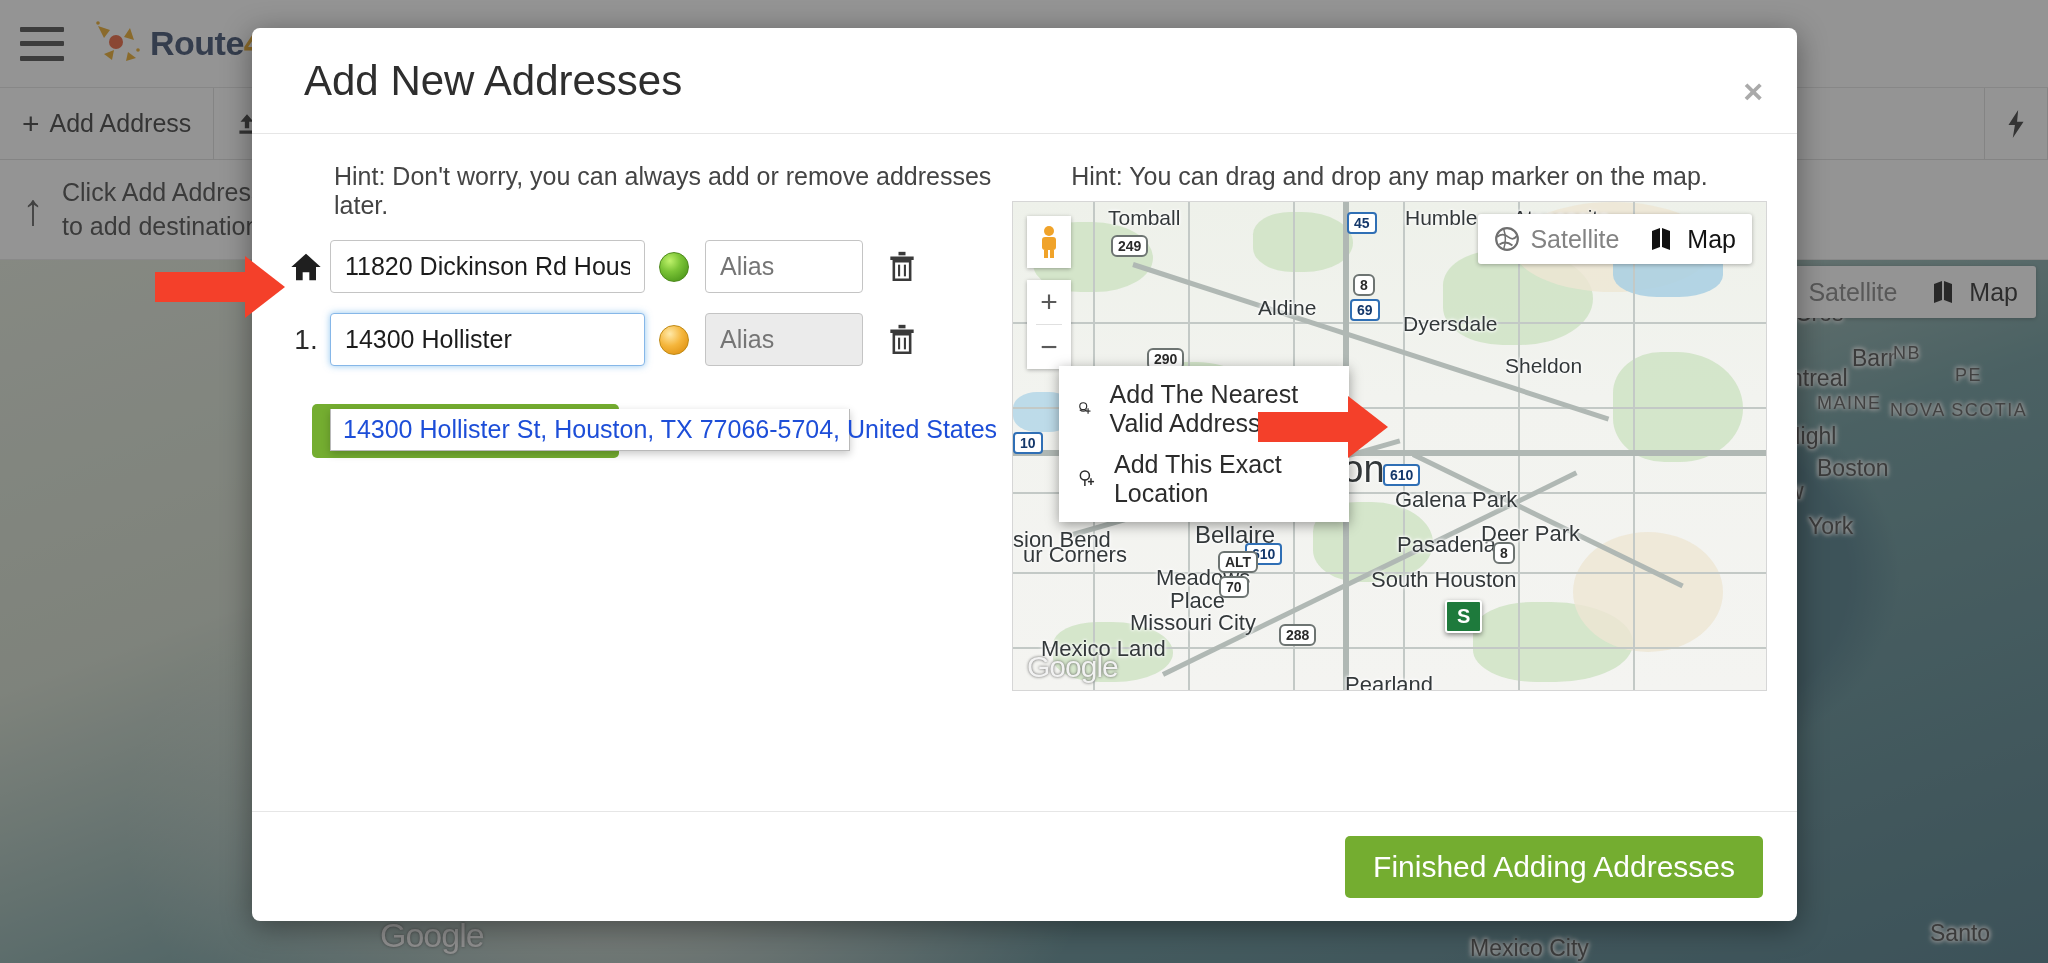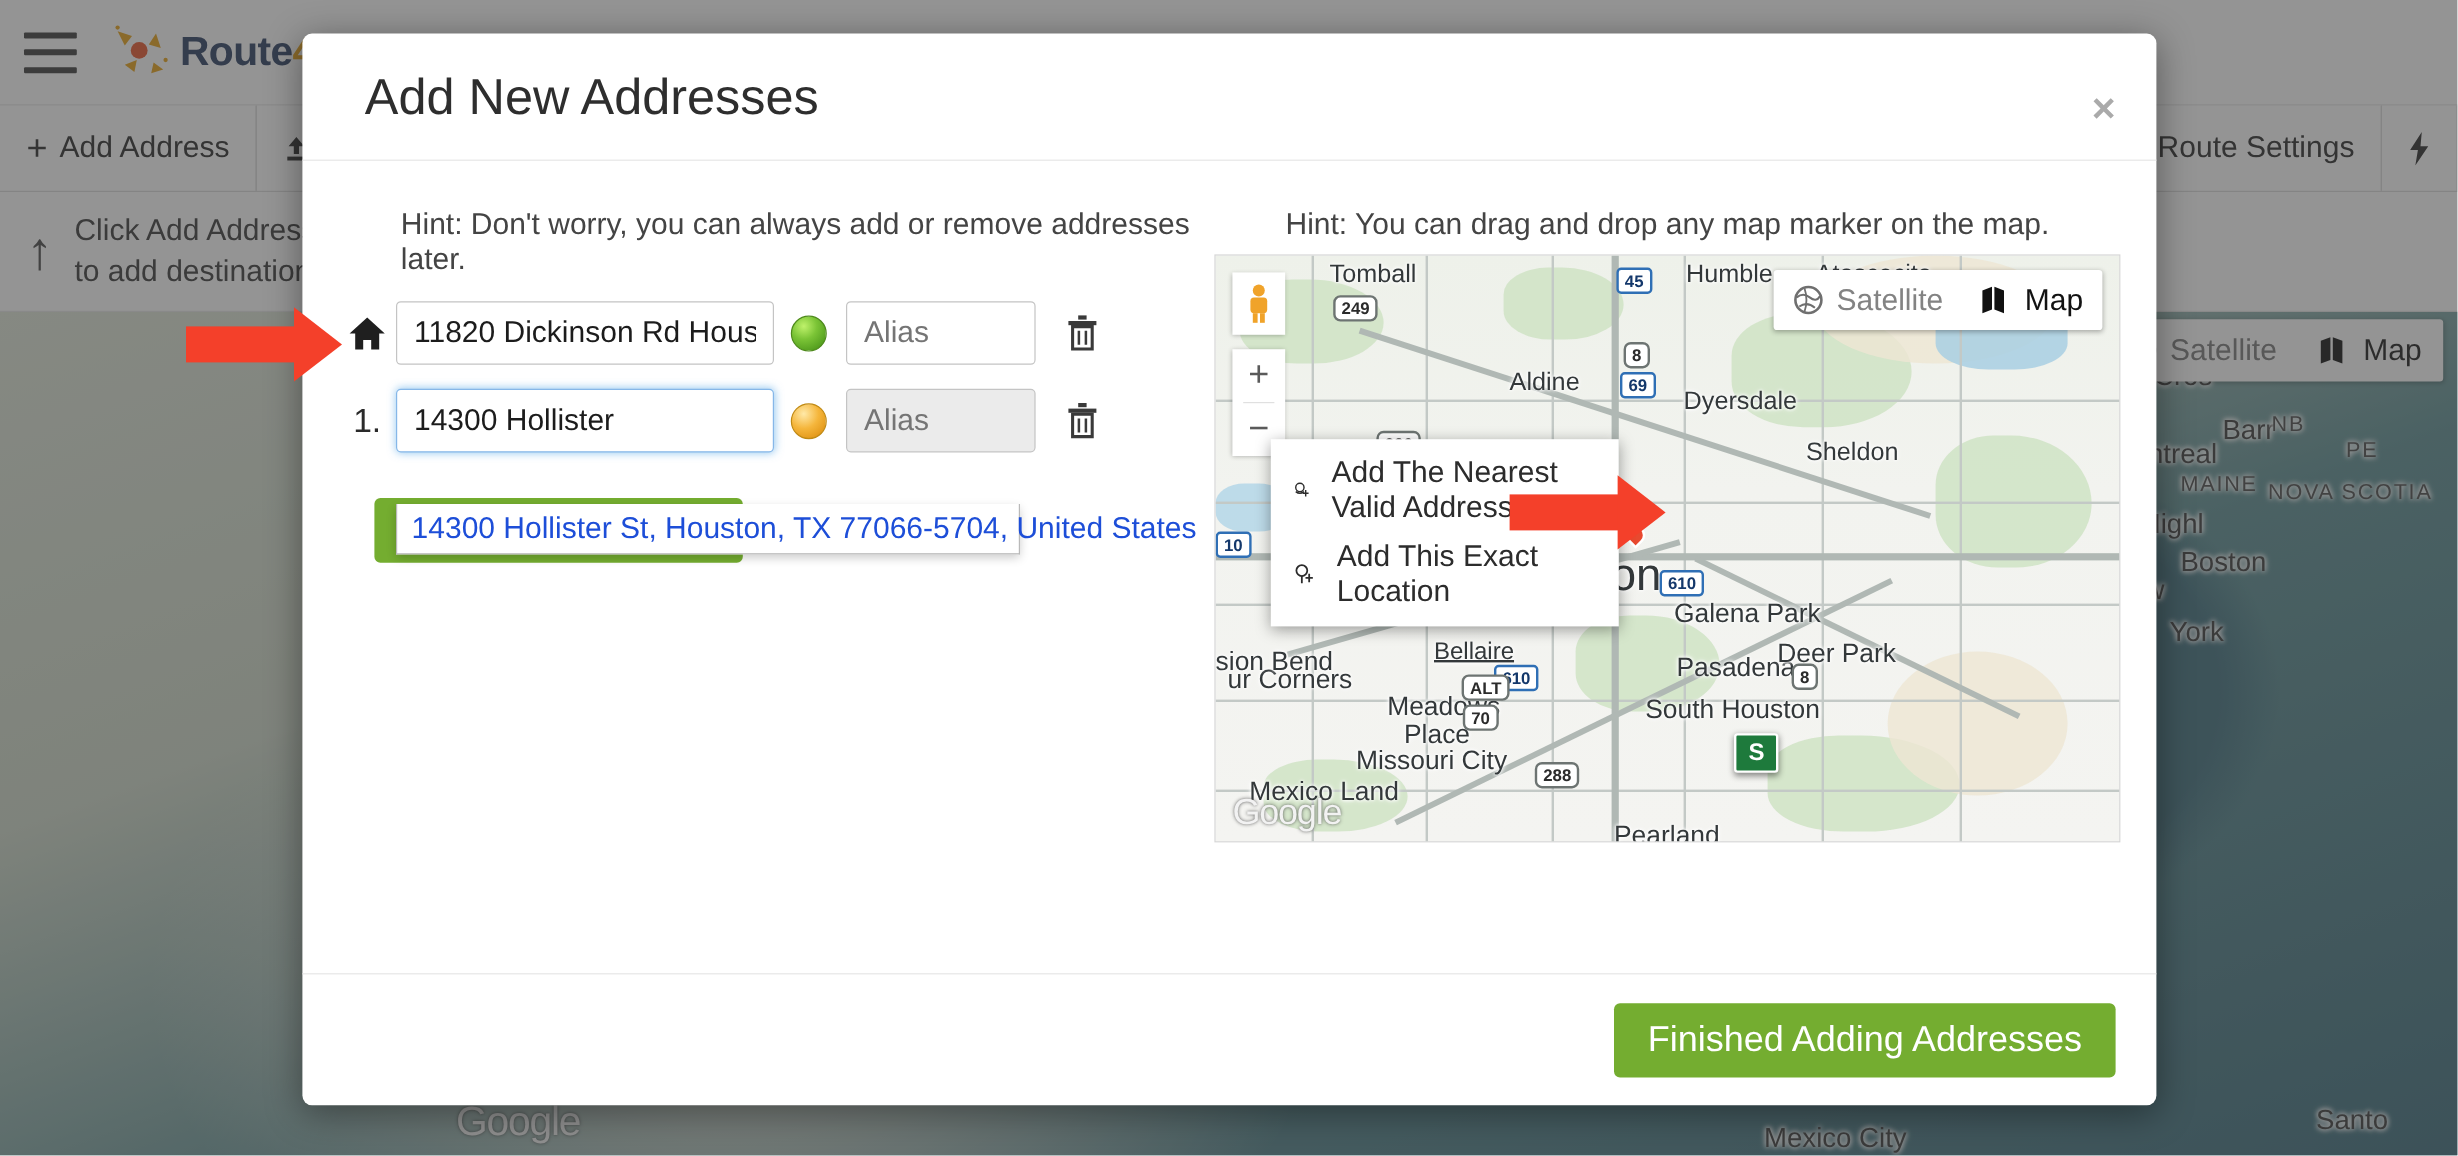--- a/index.html
+++ b/index.html
@@ -79,21 +79,21 @@
 
   
   .dimmer { position: absolute; inset: 0; background: rgba(60,60,60,.55); }
 
   
   .modal {
     position: absolute; left: 252px; top: 28px;
     width: 1545px; height: 893px;
     background: #fff; border-radius: 8px;
     box-shadow: 0 6px 30px rgba(0,0,0,.4);
-    display: flex; flex-direction: column; gap: 11px;
+    display: flex; flex-direction: column;
   }
   .modal-head {
     position: relative; height: 106px; border-bottom: 1px solid #e6e6e6;
     display: flex; align-items: center; padding: 0 30px;
   }
   .modal-title { font-size: 42px; color: #2e2e2e; font-weight: normal; margin-left: 22px; }
   .modal-close {
     position: absolute; right: 34px; top: 46px;
     font-size: 34px; color: #aaa; cursor: pointer; line-height: 1; font-weight: bold;
   }
@@ -294,28 +294,20 @@
         <span style="font-size:30px;">+</span>
         <span>Add Address</span>
       </div>
       <div class="tb-btn icon-only">
         <svg width="26" height="26" viewBox="0 0 24 24">
           <path d="M12 3 L18 10 H14 V16 H10 V10 H6 Z" fill="#2b2b2b"></path>
           <rect x="5" y="18" width="14" height="3" fill="#2b2b2b"></rect>
         </svg>
       </div>
       <div class="tb-spacer"></div>
-      <div class="tb-btn">
-        <svg width="24" height="24" viewBox="0 0 24 24">
-          <rect x="3" y="5" width="18" height="2.4" fill="#2b2b2b"></rect>
-          <rect x="3" y="11" width="18" height="2.4" fill="#2b2b2b"></rect>
-          <rect x="3" y="17" width="18" height="2.4" fill="#2b2b2b"></rect>
-        </svg>
-        <span>Route Settings</span>
-      </div>
       <div class="tb-btn icon-only">
         <svg width="22" height="28" viewBox="0 0 18 26">
           <path d="M11 0 L2 14 H8 L6 26 L16 11 H10 Z" fill="#2b2b2b"></path>
         </svg>
       </div>
     </div>
 
     <div class="hintbar">
       <div class="hint-arrow">↑</div>
       <div class="hint-txt">
@@ -459,21 +451,21 @@
               <div class="map-label" style="left: 392px; top: 4px; font-size: 21px;">Humble</div>
               <div class="map-label" style="left: 500px; top: 4px; font-size: 21px;">Atascocita</div>
               <div class="map-label" style="left: 245px; top: 94px; font-size: 21px;">Aldine</div>
               <div class="map-label" style="left: 390px; top: 110px; font-size: 21px;">Dyersdale</div>
               <div class="map-label" style="left: 492px; top: 152px; font-size: 21px;">Sheldon</div>
               <div class="map-label" style="left: 95px; top: 245px; font-size: 22px;">Jersey Village</div>
               <div class="map-label" style="left: 150px; top: 243px; font-size: 22px;">Hunters</div>
               <div class="map-label" style="left: 120px; top: 266px; font-size: 22px;">Creek Village</div>
               <div class="map-label" style="left: 230px; top: 246px; font-size: 38px;">Houston</div>
               <div class="map-label" style="left: 382px; top: 285px; font-size: 22px;">Galena Park</div>
-              <div class="map-label" style="left: 182px; top: 319px; font-size: 20px; text-decoration: underline;">Bellaire</div>
+              <div class="map-label" style="left: 182px; top: 319px; font-size: 24px;">Bellaire</div>
               <div class="map-label" style="left: 384px; top: 330px; font-size: 22px;">Pasadena</div>
               <div class="map-label" style="left: 358px; top: 365px; font-size: 22px;">South Houston</div>
               <div class="map-label" style="left: 468px; top: 319px; font-size: 22px;">Deer Park</div>
               <div class="map-label" style="left: 143px; top: 363px; font-size: 22px;">Meadows</div>
               <div class="map-label" style="left: 157px; top: 386px; font-size: 22px;">Place</div>
               <div class="map-label" style="left: 117px; top: 408px; font-size: 22px;">Missouri City</div>
               <div class="map-label" style="left: 28px; top: 434px; font-size: 22px;">Mexico Land</div>
               <div class="map-label" style="left: 332px; top: 470px; font-size: 22px;">Pearland</div>
               <div class="map-label" style="left: 10px; top: 340px; font-size: 22px;">ur Corners</div>
               <div class="map-label" style="left: 0px; top: 325px; font-size: 22px;">sion Bend</div>

